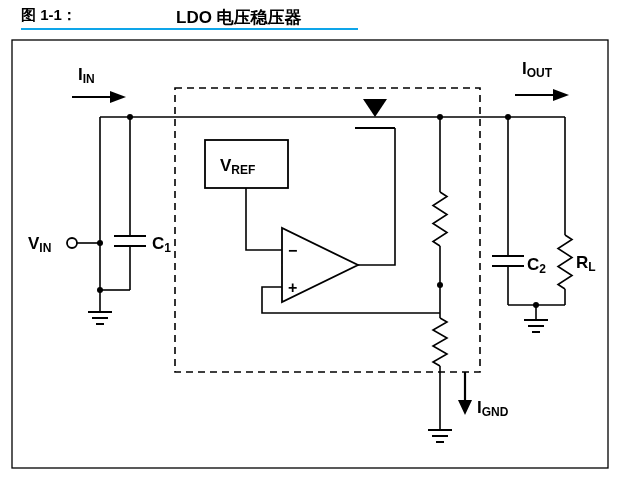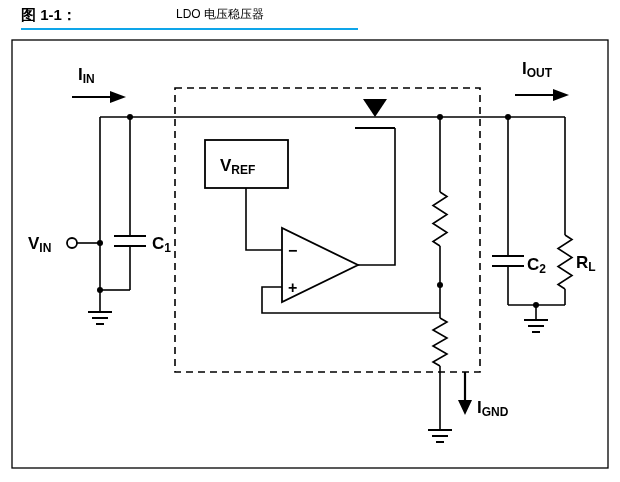--- a/index.html
+++ b/index.html
@@ -9,21 +9,21 @@
     background:#ffffff;
     font-family:"Liberation Sans","DejaVu Sans",sans-serif;
     overflow:hidden;
   }
   .caption{
     position:absolute;left:15px;top:6px;width:337px;height:22px;
     border-bottom:2px solid #0ea5e9;
     margin-left:6px;
   }
   .cap-label{font-weight:bold;font-size:15px;color:#000;}
-  .cap-title{position:absolute;left:155px;top:0;font-weight:normal;font-size:12px;color:#000;text-align:right;}
+  .cap-title{position:absolute;left:155px;top:0;font-weight:bold;font-size:17px;color:#000;text-align:right;}
   svg{position:absolute;left:0;top:0;}
   .wire{stroke:#000;stroke-width:1.6;fill:none;}
   .thick{stroke:#000;stroke-width:2.2;fill:none;}
   .plate{stroke:#000;stroke-width:2;fill:none;}
   .shape{stroke:#000;stroke-width:1.8;fill:none;}
   .solid{fill:#000;stroke:none;}
   .lbl{font-family:"Liberation Sans","DejaVu Sans",sans-serif;font-weight:bold;font-size:17px;fill:#000;}
   .sub{font-size:12px;}
   .sign{font-family:"Liberation Sans","DejaVu Sans",sans-serif;font-weight:bold;font-size:16px;fill:#000;}
 </style>

